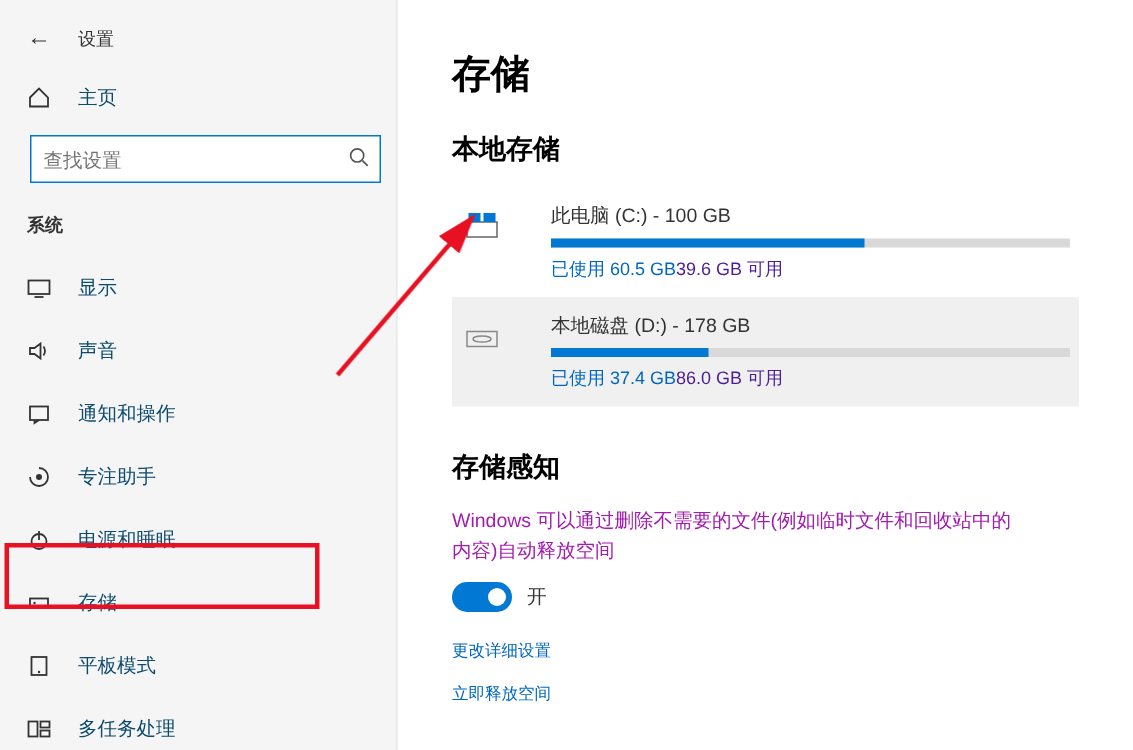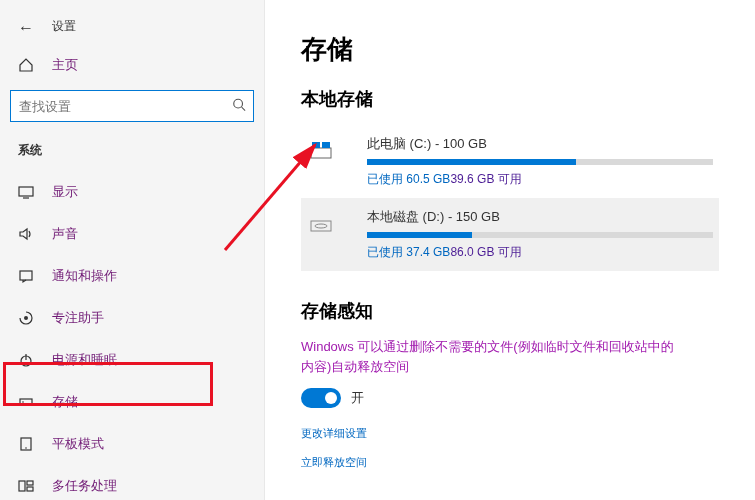--- a/index.html
+++ b/index.html
@@ -2,26 +2,26 @@
 <html><head>
 <meta charset="utf-8">
 <style>
 * { margin: 0; padding: 0; box-sizing: border-box; font-family: "Microsoft YaHei", "Segoe UI", sans-serif; }
 body { width: 755px; height: 500px; background: #fff; display: flex; overflow: hidden; position: relative; }
 .sidebar { width: 265px; background: #f5f5f5; border-right: 1px solid #e8e8e8; height: 100%; padding-top: 8px; }
 .header-row { display: flex; align-items: center; padding: 4px 18px; height: 36px; gap: 18px; }
 .back-arrow { font-size: 16px; color: #333; cursor: pointer; }
 .settings-title { font-size: 12px; color: #333; }
 .home-row { display: flex; align-items: center; padding: 8px 18px; gap: 18px; height: 44px; }
-.search-wrap { margin: 4px 10px 12px 10px; }
+.search-wrap { margin: 4px 10px 12px 20px; }
 .search-box { width: 100%; height: 32px; border: 1px solid #0078d4; background: #fff; padding: 0 30px 0 8px; font-size: 13px; color: #999; position: relative; }
 .search-container { position: relative; }
 .search-icon { position: absolute; right: 8px; top: 50%; transform: translateY(-50%); color: #555; font-size: 14px; }
 .section-label { font-size: 12px; font-weight: bold; padding: 8px 18px 12px; color: #333; }
-.nav-item { display: flex; align-items: center; gap: 18px; padding: 10px 18px; height: 42px; cursor: pointer; font-size: 13px; color: #701a75; }
+.nav-item { display: flex; align-items: center; gap: 18px; padding: 10px 18px; height: 42px; cursor: pointer; font-size: 13px; color: #0c4a6e; }
 .nav-icon { width: 16px; height: 16px; display: flex; align-items: center; justify-content: center; color: #333; flex-shrink: 0; }
 .main { flex: 1; padding: 32px 36px; overflow-y: auto; position: relative; }
 .page-title { font-size: 26px; font-weight: 600; margin-bottom: 20px; }
 .subheading { font-size: 18px; font-weight: 600; margin-bottom: 14px; }
 .drive-row { display: flex; gap: 32px; padding: 10px 6px; align-items: flex-start; }
 .drive-row.selected { background: #f0f0f0; }
 .drive-icon { width: 28px; height: 28px; display: flex; align-items: center; justify-content: center; color: #666; font-size: 20px; margin-top: 2px; }
 .drive-content { flex: 1; }
 .drive-title { font-size: 13px; color: #333; margin-bottom: 6px; }
 .drive-bar { width: 100%; height: 6px; background: #d9d9d9; position: relative; margin-bottom: 6px; }
@@ -168,21 +168,21 @@
   </div>
 
   <div class="drive-row selected">
     <span class="drive-icon">
       <svg width="26" height="26" viewBox="0 0 26 26">
           <rect x="3" y="10" width="20" height="10" fill="none" stroke="#888" stroke-width="1"></rect>
           <ellipse cx="13" cy="15" rx="6" ry="2" fill="none" stroke="#888" stroke-width="1"></ellipse>
         </svg>
     </span>
     <div class="drive-content">
-      <div class="drive-title">本地磁盘 (D:) - 150 GB</div>
+      <div class="drive-title">本地磁盘 (D:) - 178 GB</div>
       <div class="drive-bar">
         <div class="drive-bar-fill" style="width:30.4%"></div>
       </div>
       <div class="drive-stat">
         <span class="drive-used">已使用 37.4 GB</span>
         <span class="drive-free">86.0 GB 可用</span>
       </div>
     </div>
   </div>
 

